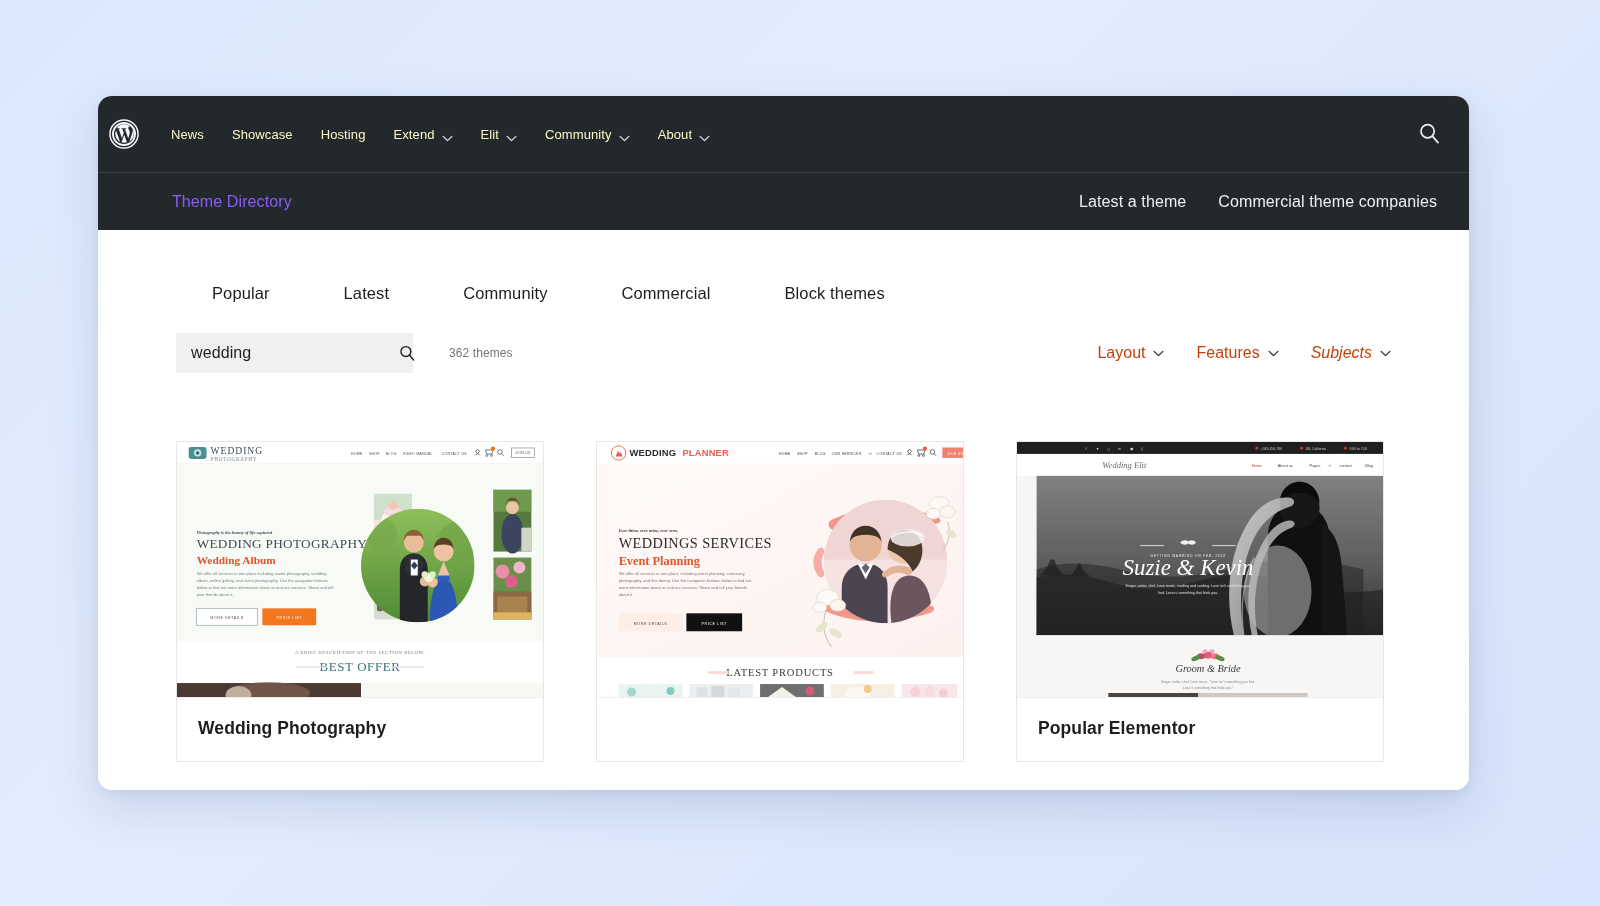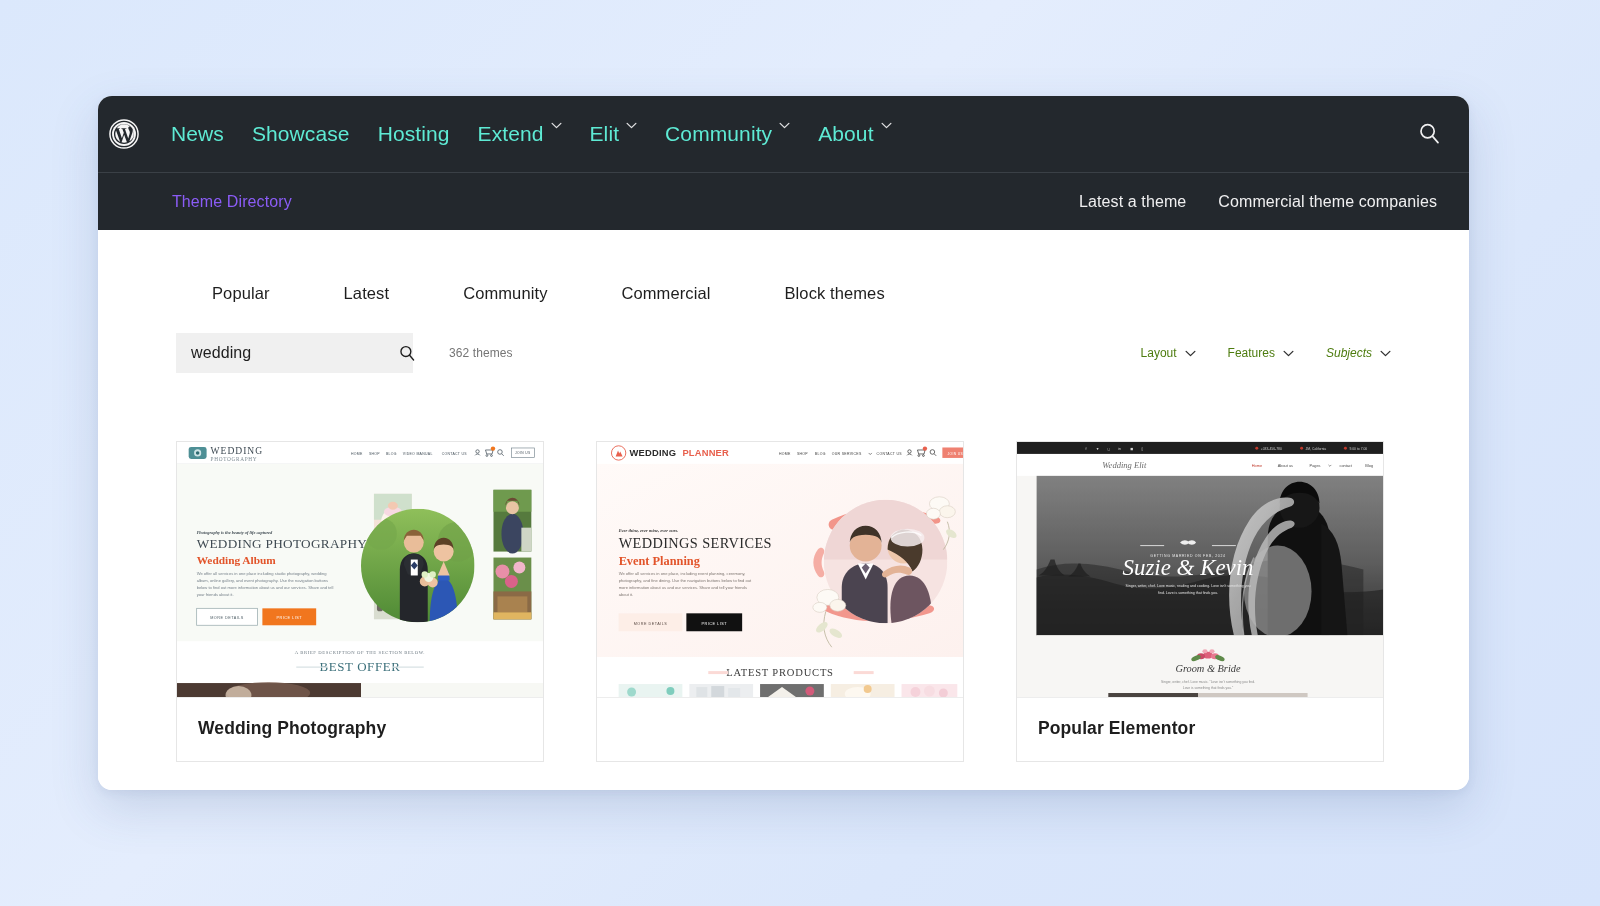--- a/index.html
+++ b/index.html
@@ -49,24 +49,24 @@
     display:block;
   }
   .topnav-links {
     display: flex;
     align-items: center;
     gap: 0;
     flex: 1 1 auto;
   }
   .topnav-item {
     display: flex;
-    align-items: flex-start;
+    align-items: flex-end;
     gap: 7px;
-    color: #5eead4;
-    font-size: 21px;
+    color: #fef9c3;
+    font-size: 13px;
     letter-spacing: .1px;
     padding: 8px 14px;
     cursor: pointer;
     white-space: nowrap;
   }
   .caret {
     width: 11px; height: 7px;
     display: block;
     opacity: .92;
   }
@@ -175,22 +175,22 @@
   .filters {
     margin-left: auto;
     display: flex;
     align-items: center;
     gap: 0;
   }
   .filter {
     display: flex;
     align-items: center;
     gap: 8px;
-    font-size: 12px;
-    color: #4d7c0f;
+    font-size: 16px;
+    color: #c2410c;
     padding: 6px 16px;
     cursor: pointer;
     white-space: nowrap;
   }
   .filter:last-child { padding-right: 0; font-style: italic; }
   .filter .caret { width: 11px; height: 7px; }
 
   
   .grid {
     display: flex;

